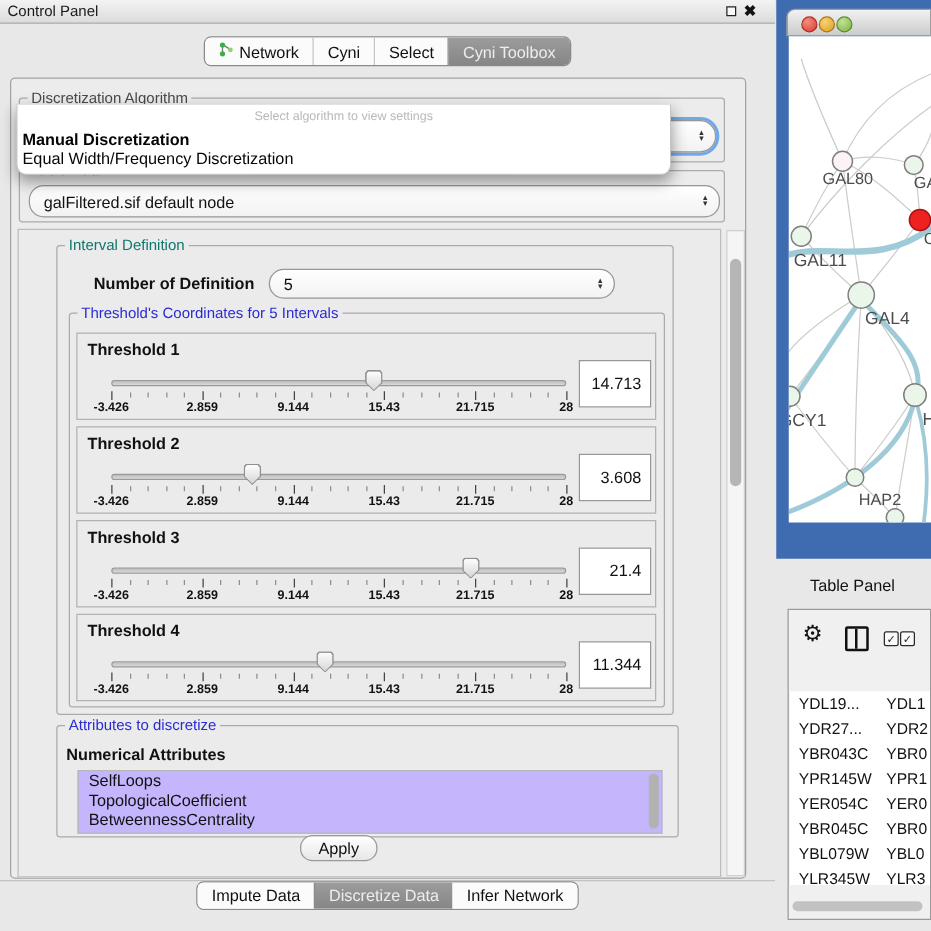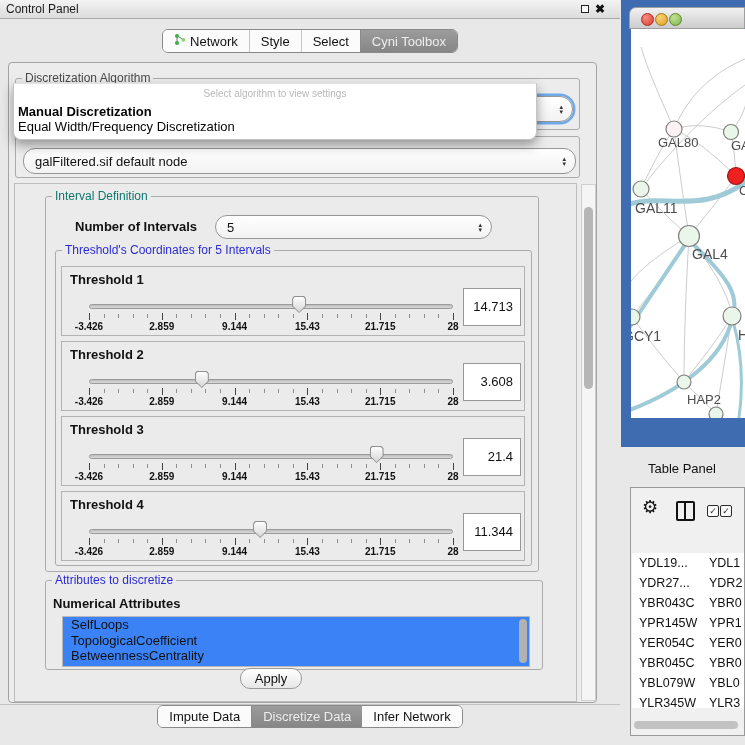--- a/index.html
+++ b/index.html
@@ -55,21 +55,21 @@
       background:#8f8f8f;clip-path:polygon(50% 100%,0 60%,0 14%,14% 0,86% 0,100% 14%,100% 60%);}
   .thr-handle::after{content:"";position:absolute;inset:1px;
       background:linear-gradient(#fdfdfd,#d6d6d6);clip-path:polygon(50% 100%,0 60%,0 14%,14% 0,86% 0,100% 14%,100% 60%);}
   .tick{position:absolute;width:1px;background:#8e8e8e;top:47px;height:4px;}
   .tick.major{background:#444;top:46px;height:7px;}
   .tick-label{position:absolute;top:54px;transform:translateX(-50%);font-size:10px;font-weight:bold;color:#111;}
   .thr-value{position:absolute;left:401px;top:21px;width:58px;height:38px;background:#fff;border:1px solid #979797;
              font-size:13px;color:#111;text-align:right;line-height:36px;padding-right:7px;box-sizing:border-box;}
 
   
-  .attr-list{left:62px;top:616px;width:468px;height:51px;background:#3b82f6;border:1px solid #b8b8b8;overflow:hidden;}
+  .attr-list{left:62px;top:616px;width:468px;height:51px;background:#c4b5fd;border:1px solid #b8b8b8;overflow:hidden;}
   .attr-item{font-size:13px;color:#111;line-height:15.5px;padding-left:8px;white-space:nowrap;}
   .attr-scroll{position:absolute;right:2px;top:2px;width:8px;height:44px;background:#b2b2b2;border-radius:4px;}
 
   .apply-btn{left:240px;top:668px;width:62px;height:21px;border:1px solid #9a9a9a;border-radius:10px;
              background:linear-gradient(#ffffff,#e7e7e7);font-size:13px;color:#111;text-align:center;line-height:19px;}
 
   .cp-scroll{left:581px;top:184px;width:15px;height:517px;background:#f5f5f5;border:1px solid #cfcfcf;}
   .cp-scroll-thumb{position:absolute;left:2px;top:22px;width:9px;height:182px;background:#b6b6b6;border-radius:5px;}
   .bottom-line{left:0;top:704px;width:620px;height:1px;background:#c2c2c2;}
 
@@ -120,21 +120,21 @@
         <div class="tab">
           <span><svg width="12" height="13" viewBox="0 0 12 13">
               <path d="M3 3.5 L3 9.5 M4.5 3.5 L9 6.5" stroke="#777" stroke-width="1" fill="none"></path>
               <circle cx="3" cy="3" r="2.1" fill="#3fae49"></circle>
               <circle cx="3" cy="10" r="2.1" fill="#3fae49"></circle>
               <circle cx="9.3" cy="6.8" r="1.9" fill="#8fd06f"></circle>
             </svg></span>
           <span>Network</span>
         </div>
         <div class="tab">
-          <span>Style</span>
+          <span>Cyni</span>
         </div>
         <div class="tab">
           <span>Select</span>
         </div>
         <div class="tab selected">
           <span>Cyni Toolbox</span>
         </div>
       </div>
   </div>
 
@@ -159,21 +159,21 @@
       <span class="val">galFiltered.sif default node</span>
       <span class="spinner">▴<br>▾</span>
     </div>
   </div>
 
   <div class="abs mid-panel"></div>
 
   <div class="abs group" style="left:45px;top:196px;width:494px;height:376px;">
     <span class="group-label on-mid" style="color:#0f766e;">Interval Definition</span>
   </div>
-  <div class="abs label-bold" style="left:75px;top:219px;">Number of Intervals</div>
+  <div class="abs label-bold" style="left:75px;top:219px;">Number of Definition</div>
   <div class="abs combo" style="left:215px;top:215px;width:277px;height:24px;">
     <span class="val">5</span>
     <span class="spinner">▴<br>▾</span>
   </div>
 
   <div class="abs group" style="left:55px;top:250px;width:477px;height:316px;">
     <span class="group-label on-mid" style="color:#2b2bd4;">Threshold's Coordinates for 5 Intervals</span>
   </div>
   <div id="thresholds"></div>
 

